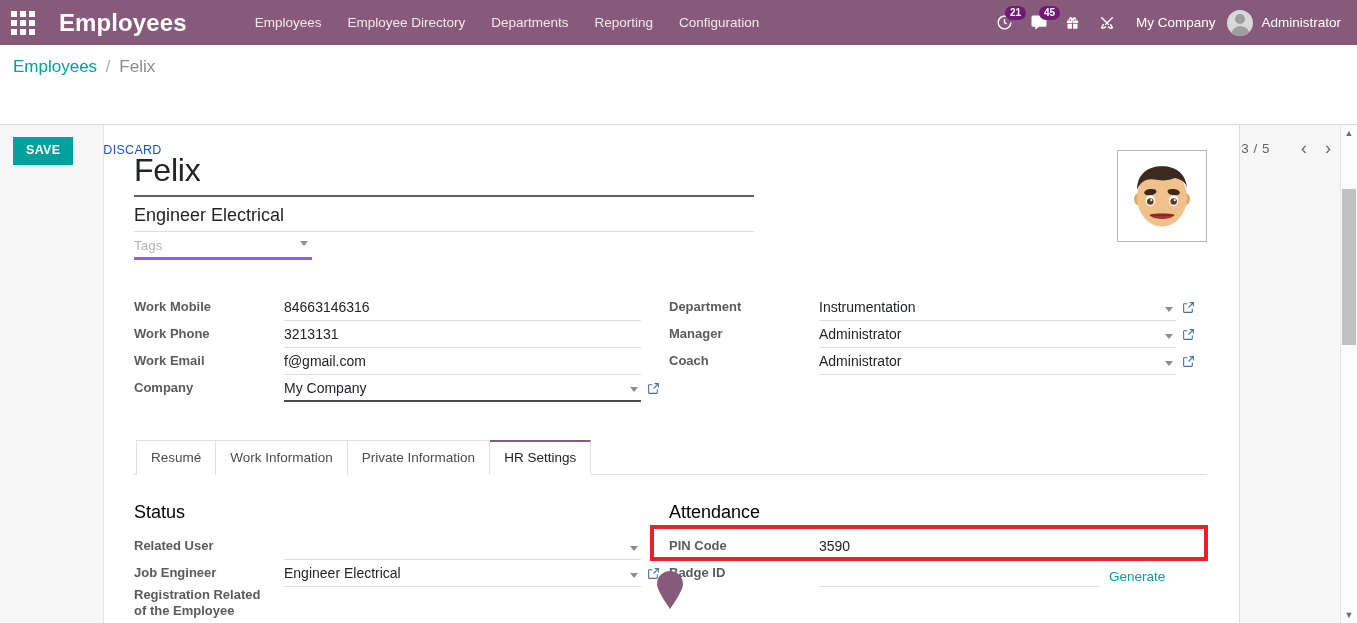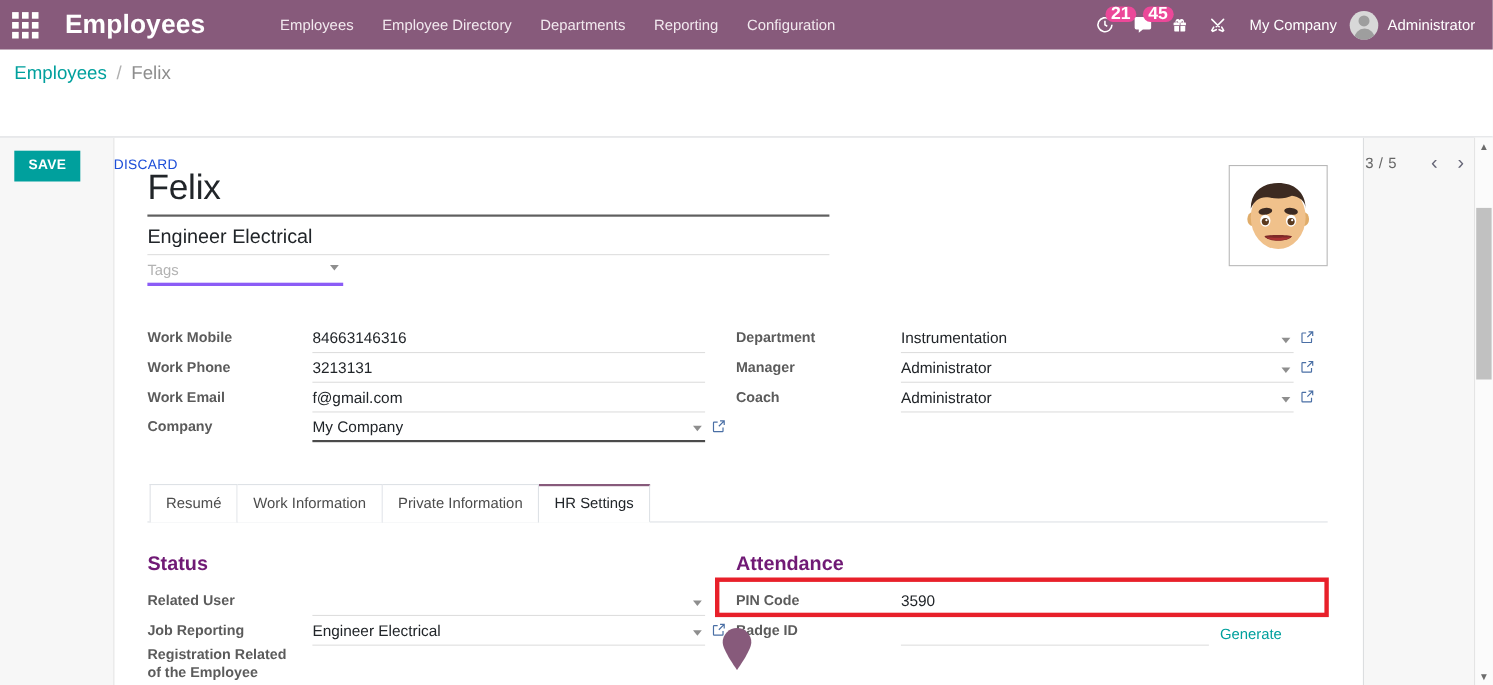--- a/index.html
+++ b/index.html
@@ -51,22 +51,22 @@
     margin-left: auto; display: flex; align-items: center;
     height: 45px; padding-right: 10px;
   }
   .nav-icon {
     position: relative; height: 45px; width: 34px;
     display: flex; align-items: center; justify-content: center;
     cursor: pointer;
   }
   .badge {
     position: absolute; top: 6px; left: 17px;
-    background: #ec4899; color: #fff;
-    font-size: 16px; font-weight: bold;
+    background: #701a75; color: #fff;
+    font-size: 10px; font-weight: bold;
     border-radius: 9px; padding: 1px 5px 2px 5px;
     line-height: 11px; min-width: 19px; text-align: center;
   }
   .company-name {
     font-size: 13.5px; color: #fff; padding: 0 12px;
     white-space: nowrap; cursor: pointer;
   }
   .user-box {
     display: flex; align-items: center; cursor: pointer;
     padding-right: 6px;
@@ -233,21 +233,21 @@
     border-top: 2px solid #875a7b;
     padding-top: 7px;
     color: #212529;
     background: #fff;
     position: relative; z-index: 2;
     border-bottom: 1px solid #fff;
   }
 
   .tab-content { display: flex; padding-top: 26px; }
   .sec-title {
-    font-size: 18px; color: #701a75; font-weight: bold;
+    font-size: 18px; color: #000000; font-weight: normal;
     margin-bottom: 10px; line-height: 22px;
   }
   .frow2 { display: flex; align-items: flex-end; min-height: 27px; }
   .flabel2 {
     font-size: 13px; font-weight: bold; color: #5b5b5b;
     width: 150px; flex: none; line-height: 16px;
     padding-bottom: 6px;
   }
   .gen-link {
     color: #00a09d; font-size: 13.5px; cursor: pointer;
@@ -506,21 +506,21 @@
             <div class="frow2">
               <div class="flabel2">Related User</div>
               <div class="fval">
                 <span></span>
                 <span class="caret"></span>
               </div>
               <div class="ext-link"></div>
             </div>
 
             <div class="frow2">
-              <div class="flabel2">Job Reporting</div>
+              <div class="flabel2">Job Engineer</div>
               <div class="fval">
                 <span>Engineer Electrical</span>
                 <span class="caret"></span>
               </div>
               <div class="ext-link">
                 <svg width="13" height="13" viewBox="0 0 24 24" fill="none" stroke="#4a6fa5" stroke-width="2">
                   <path d="M14 3h7v7M21 3l-9 9"></path>
                   <path d="M19 14v6a1 1 0 0 1-1 1H4a1 1 0 0 1-1-1V6a1 1 0 0 1 1-1h6"></path>
                 </svg>
               </div>

